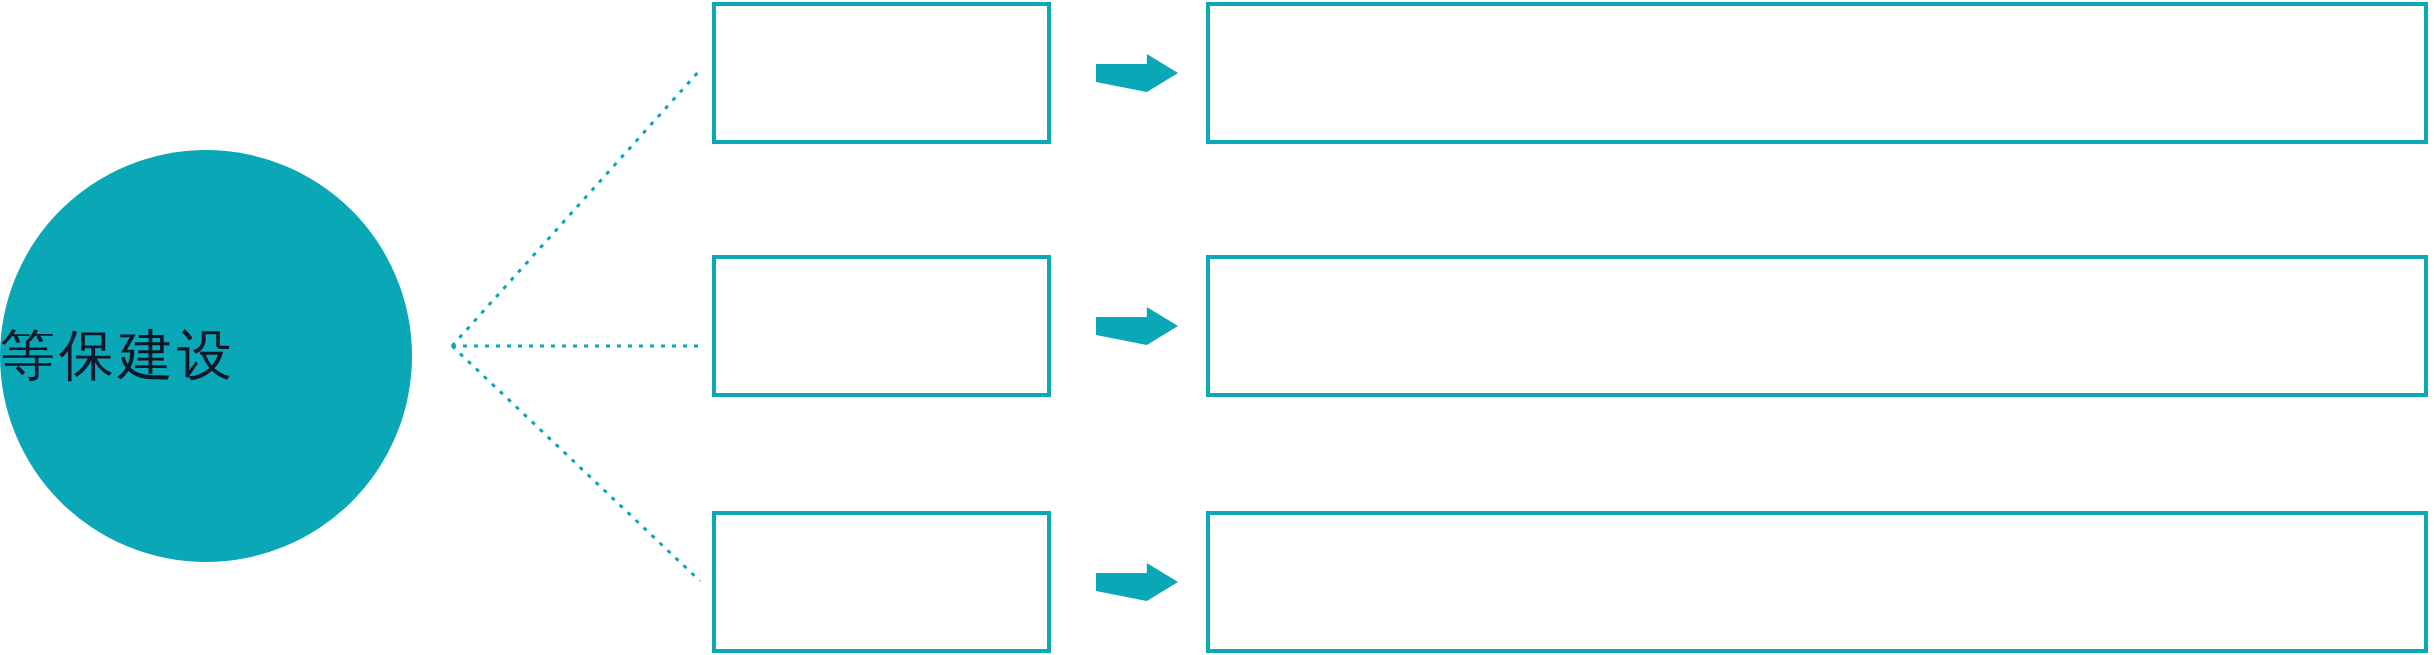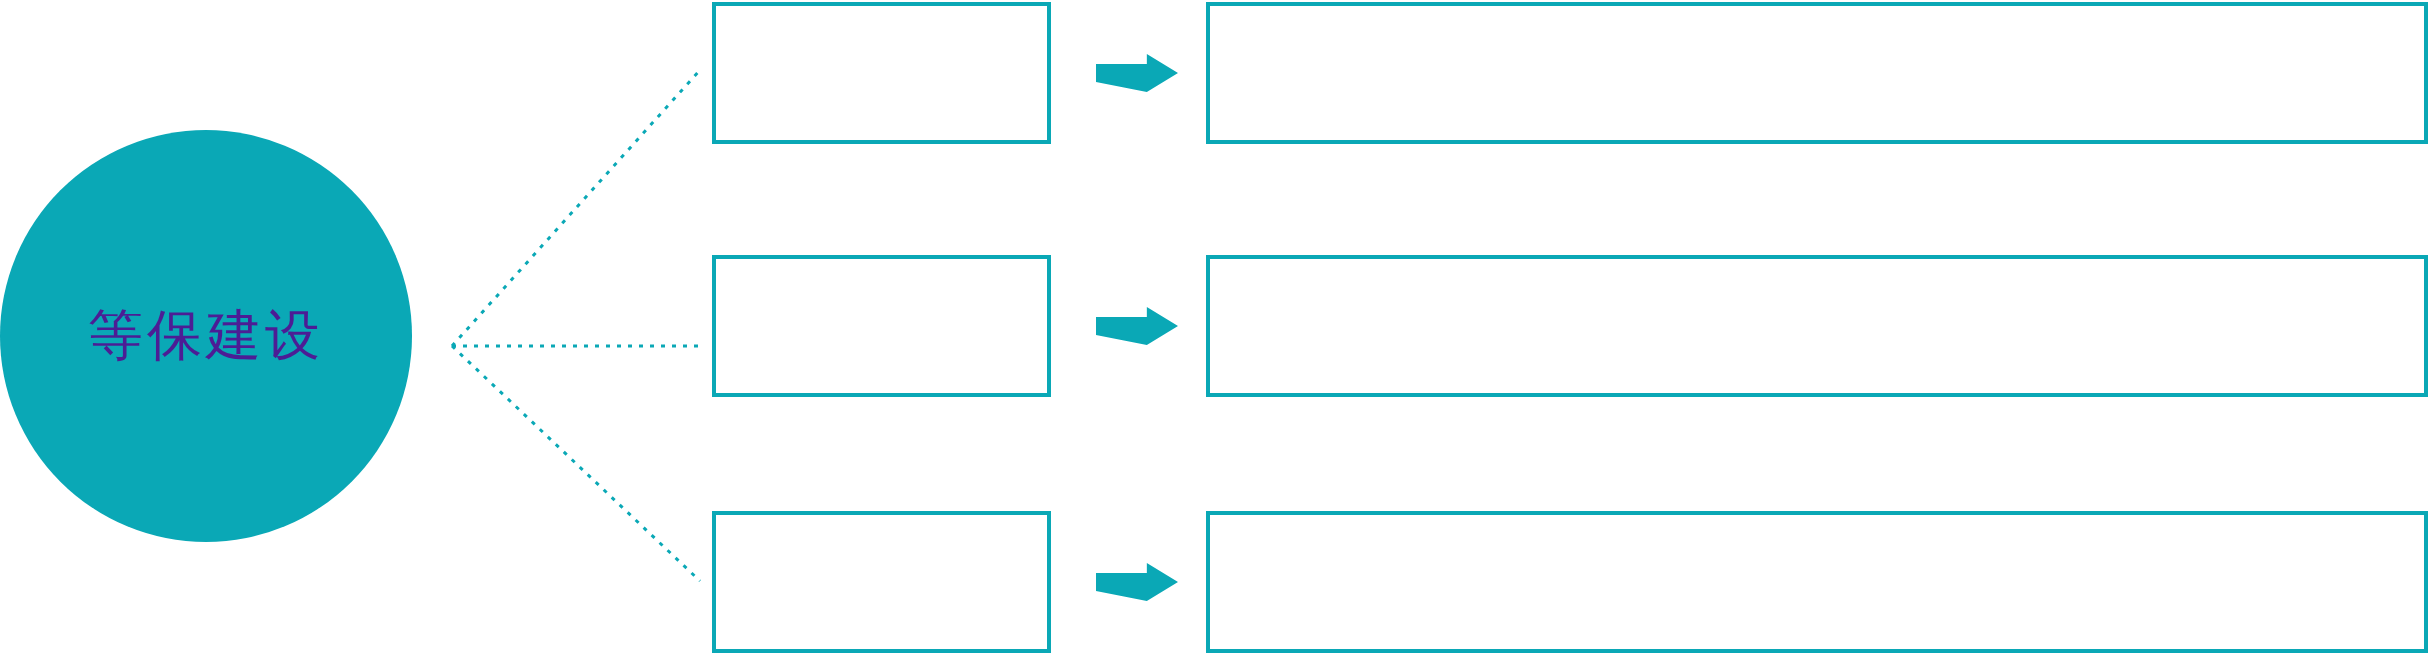--- a/index.html
+++ b/index.html
@@ -21,29 +21,29 @@
   .dash-line {
     fill: none;
     stroke: var(--accent);
     stroke-width: 3;
     stroke-dasharray: 4 7;
     stroke-linecap: butt;
   }
   .topic-circle {
     position: absolute;
     left: 0px;
-    top: 130px;
+    top: 150px;
     width: 412px;
     height: 412px;
     border-radius: 50%;
     background: var(--accent);
-    color: #4c1d95;
+    color: #0f172a;
     display: flex;
     flex-direction: column;
-    align-items: center;
+    align-items: flex-start;
     justify-content: center;
     text-align: center;
     font-size: 55px;
     font-weight: 300;
     letter-spacing: 4px;
     line-height: 1.3;
     user-select: none;
   }
   .small-box {
     position: absolute;

